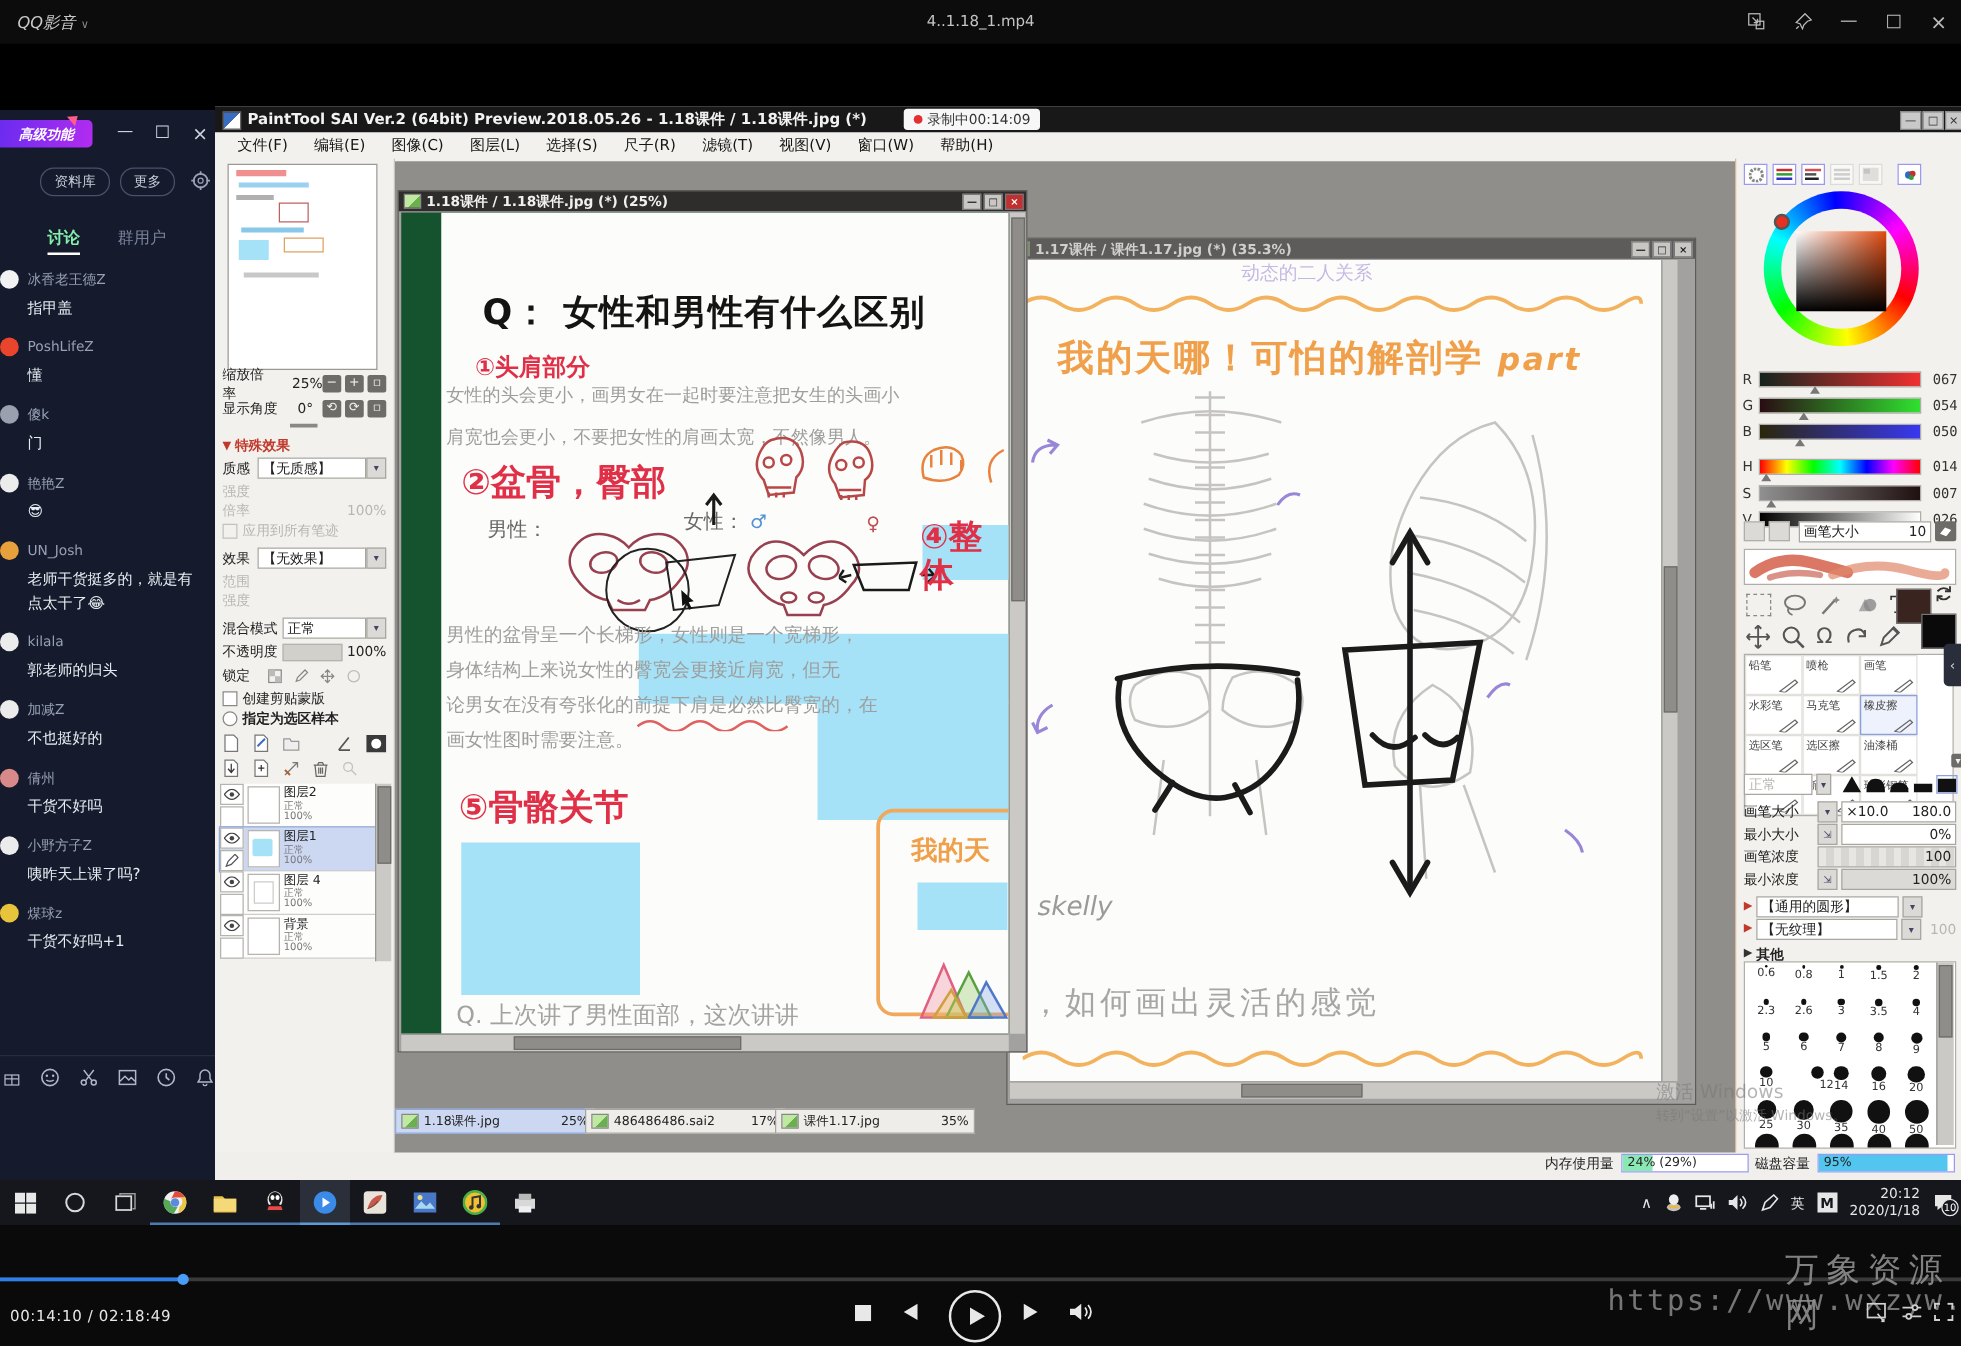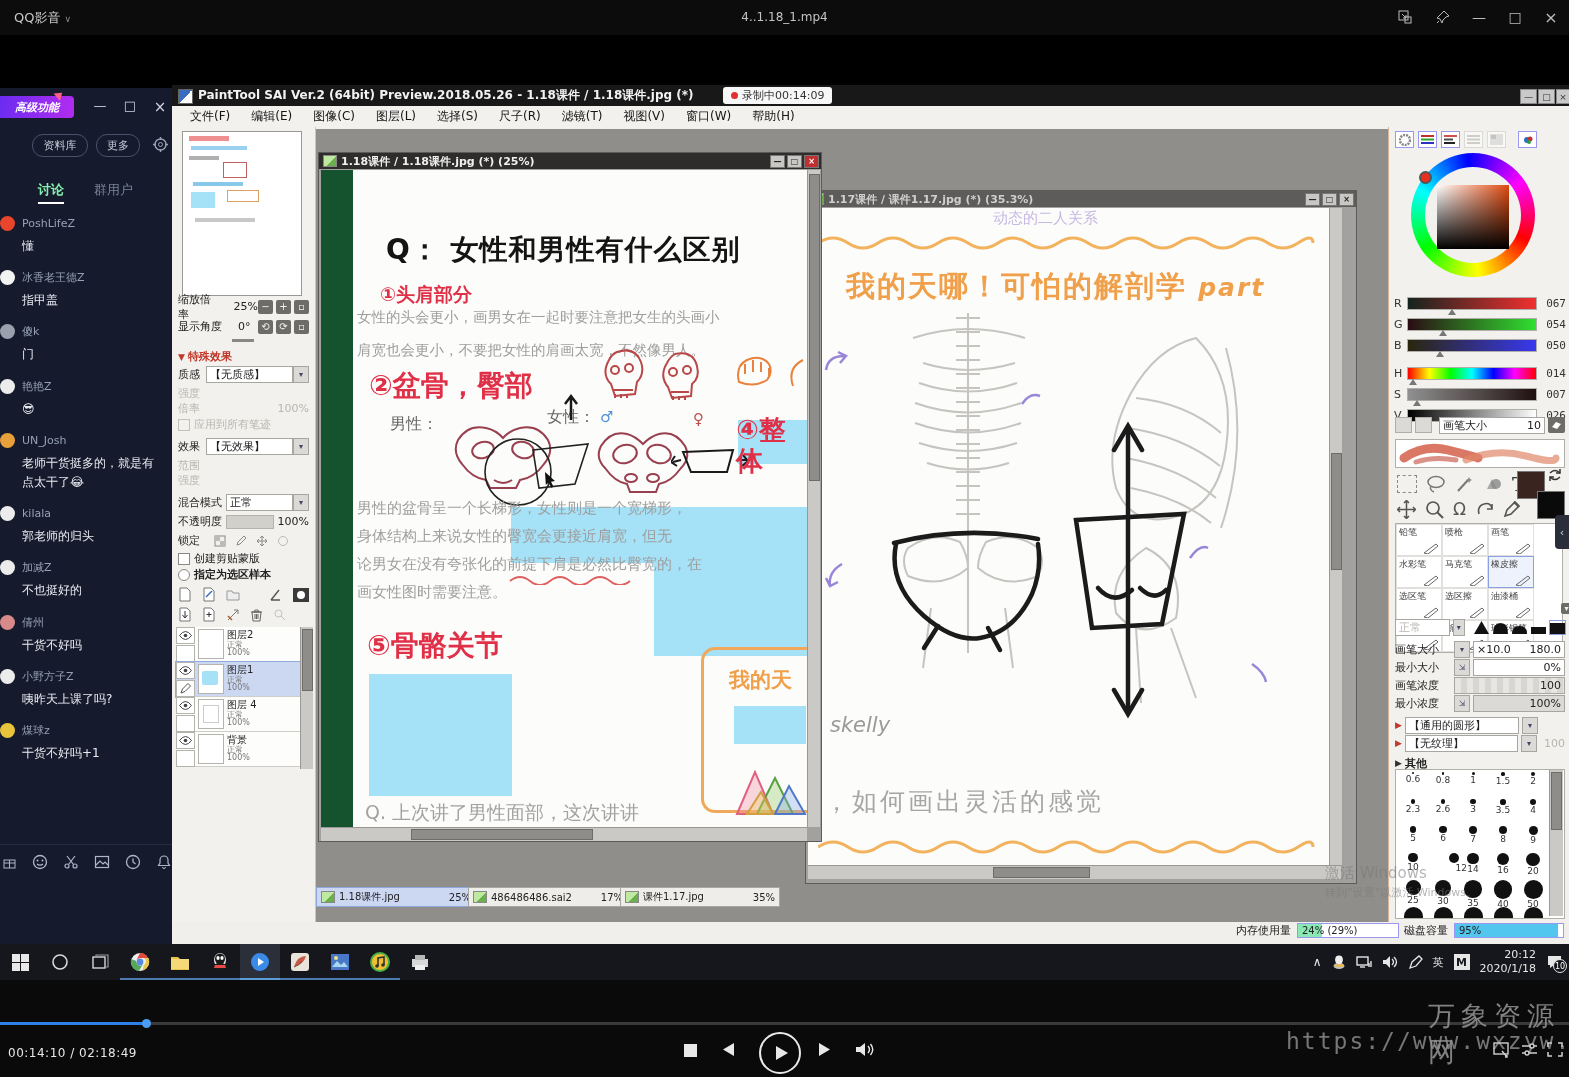--- a/index.html
+++ b/index.html
@@ -2,21 +2,21 @@
 <html><head>
 <meta charset="utf-8">
 <style>
   html,body{margin:0;padding:0;background:#000;}
   #screen{position:relative;width:1569px;height:1077px;background:#000;overflow:hidden;
           font-family:"DejaVu Sans","Liberation Sans",sans-serif;color:#ddd;}
   .ab{position:absolute;}
   svg{display:block;}
   
   .ptitle{left:0;top:0;width:1569px;height:35px;background:#0c0c0c;}
-  .pt-app{left:14px;top:9px;font-size:13px;color:#c9c9c9;}
+  .pt-app{left:14px;top:9px;font-size:13px;color:#c9c9c9;font-style:italic;}
   .pt-name{left:0;top:10px;width:1569px;text-align:center;font-size:12px;color:#c4c4c4;}
   .pt-btn{top:7px;width:26px;height:20px;color:#bbb;display:flex;align-items:center;justify-content:center;font-size:14px;}
   .pctrl{left:0;top:980px;width:1569px;height:97px;background:#0a0a0a;}
   .prog-track{left:0;top:42px;width:1569px;height:3px;background:#3a3a3d;}
   .prog-fill{left:0;top:42px;height:3px;background:#2f7fe8;}
   .prog-dot{width:9px;height:9px;border-radius:50%;background:#4a9df5;top:39px;}
   .ptime{left:8px;top:66px;font-size:12px;color:#e6e6e6;letter-spacing:.5px;}
   .pbtn{color:#e8e8e8;display:flex;align-items:center;justify-content:center;}
   .playcirc{width:38px;height:38px;border:2px solid #e8e8e8;border-radius:50%;}
   .wm1{font-size:27px;color:rgba(150,150,150,.85);letter-spacing:6px;}
@@ -156,31 +156,31 @@
           <circle cx="8.5" cy="8.5" r="5.5" fill="none" stroke="#9aa2b6" stroke-width="1.4"></circle>
           <circle cx="8.5" cy="8.5" r="2" fill="none" stroke="#9aa2b6"></circle>
           <path d="M8.5 1v3M8.5 13v3M1 8.5h3M13 8.5h3" stroke="#9aa2b6" stroke-width="1.4"></path>
         </svg>
     </div>
     <div class="ab tab on" style="left:38px;top:93px;">讨论</div>
     <div class="ab tab" style="left:94px;top:93px;">群用户</div>
     <div class="msgs ab" id="chat-messages">
         <div class="msg">
           <div class="mhead">
+            <div class="mavatar" style="background: rgb(242, 242, 242);"></div>
+            <div class="mname">冰香老王德Z</div>
+          </div>
+          <div class="mtext">指甲盖</div>
+        </div>
+        <div class="msg">
+          <div class="mhead">
             <div class="mavatar" style="background: rgb(232, 69, 44);"></div>
             <div class="mname">PoshLifeZ</div>
           </div>
           <div class="mtext">懂</div>
-        </div>
-        <div class="msg">
-          <div class="mhead">
-            <div class="mavatar" style="background: rgb(242, 242, 242);"></div>
-            <div class="mname">冰香老王德Z</div>
-          </div>
-          <div class="mtext">指甲盖</div>
         </div>
         <div class="msg">
           <div class="mhead">
             <div class="mavatar" style="background: rgb(154, 160, 173);"></div>
             <div class="mname">傻k</div>
           </div>
           <div class="mtext">门</div>
         </div>
         <div class="msg">
           <div class="mhead">

